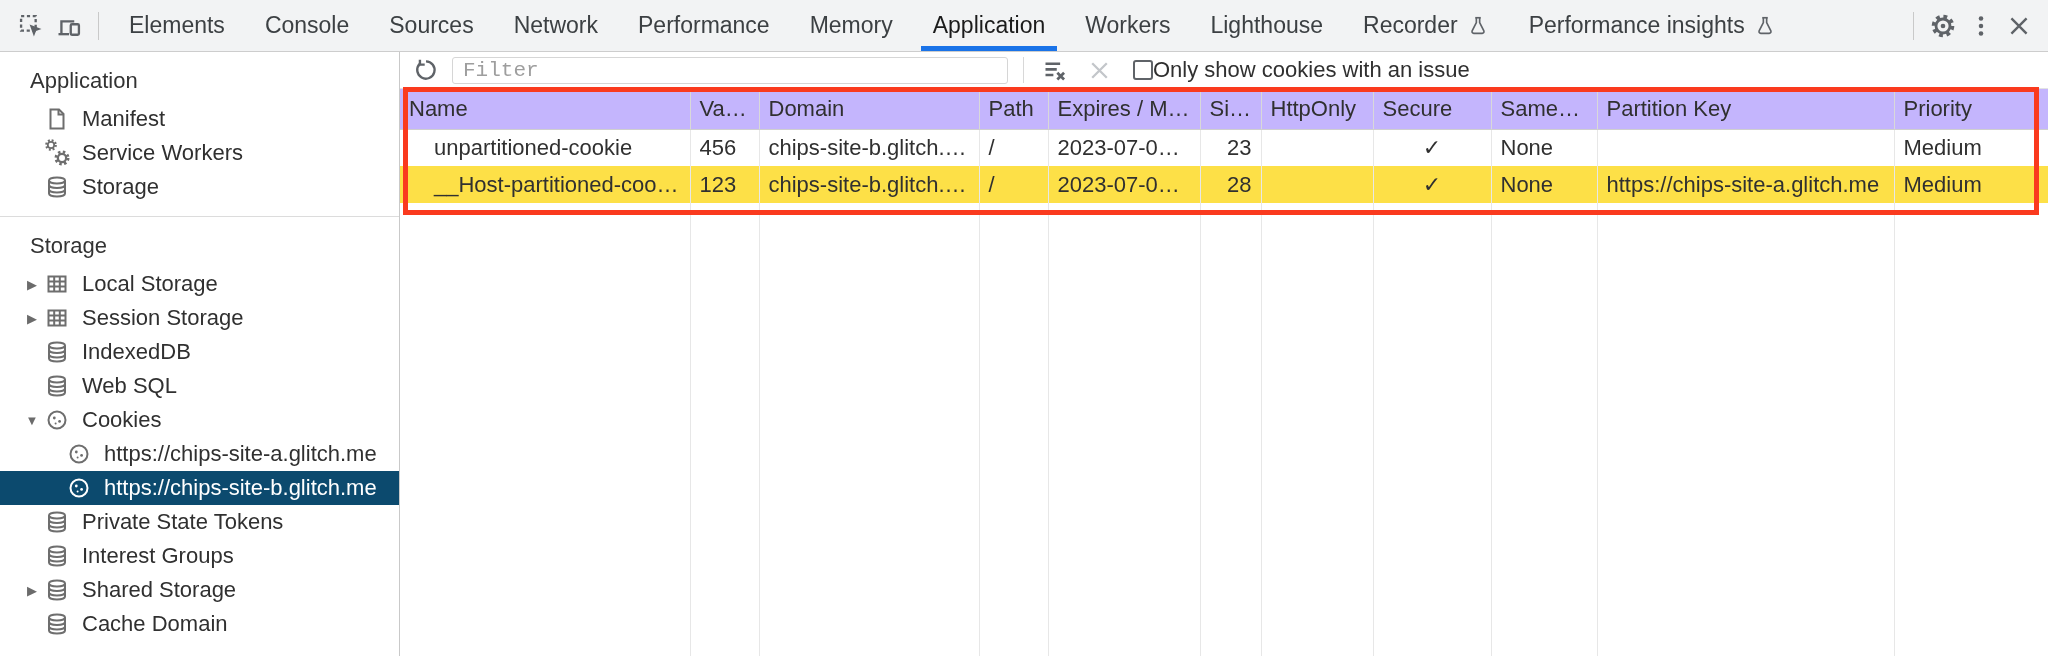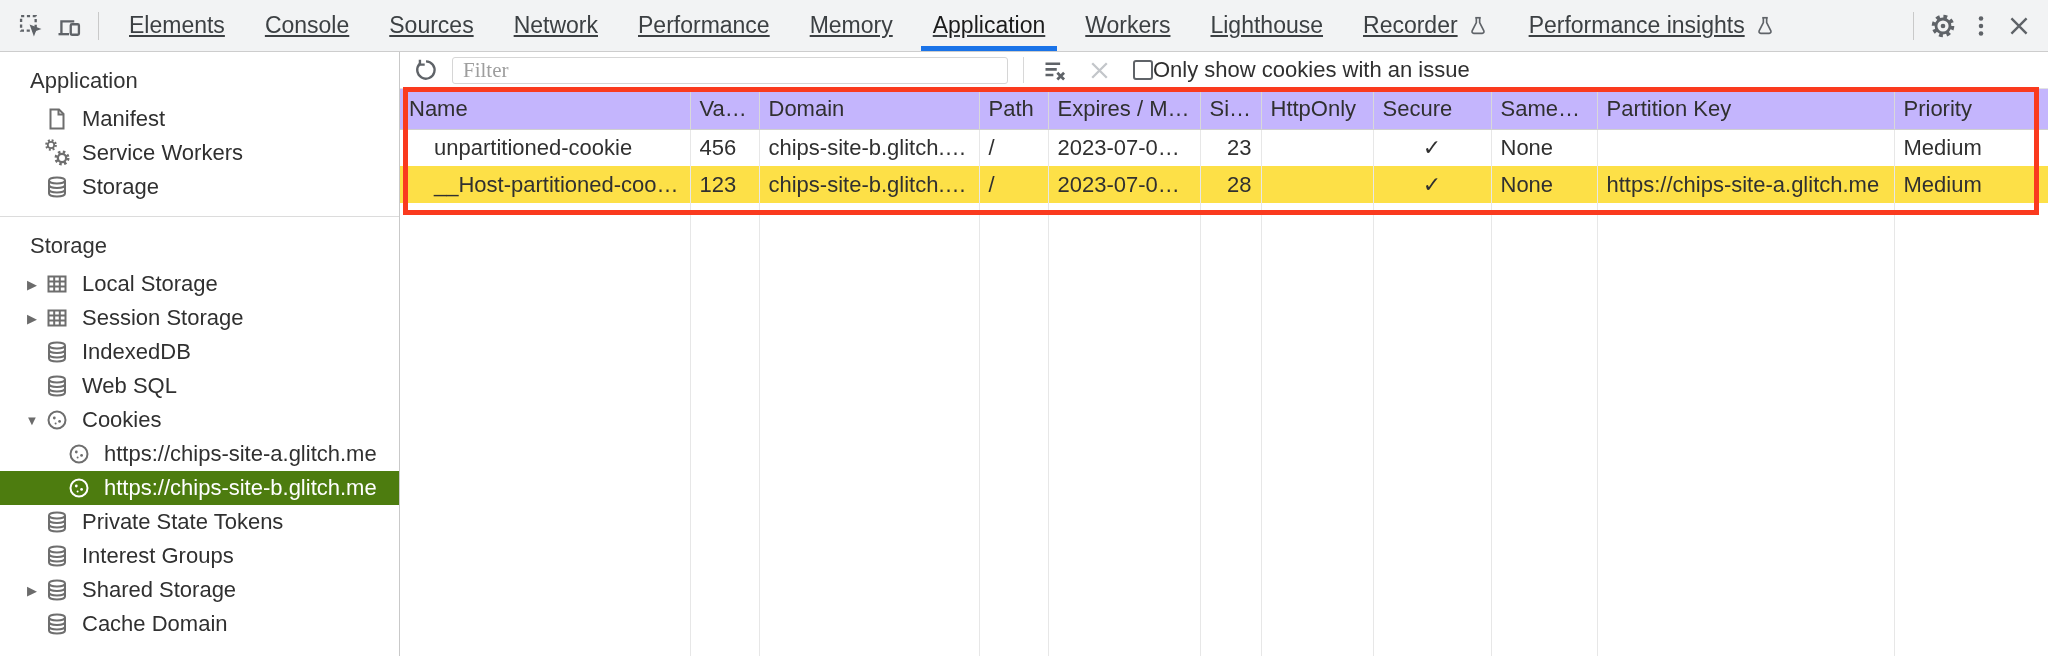--- a/index.html
+++ b/index.html
@@ -6,21 +6,21 @@
   html,body { width:2048px; height:657px; overflow:hidden; background:#fff;
     font-family:"Liberation Sans","DejaVu Sans",sans-serif; color:#303030; }
 
   
   .tabbar { height:52px; display:flex; align-items:center;
     background:#f2f3f4; border-bottom:1px solid #cdcdcd; font-size:23px; color:#3c4043; }
   .tb-btn { width:38px; height:38px; display:flex; align-items:center; justify-content:center;
     color:#5f6368; flex:none; }
   .tb-btn:first-child { margin-left:12px; }
   .vsep { width:1px; height:28px; background:#c9c9c9; margin:0 10px; flex:none; }
-  .tabs { display:flex; height:100%;text-decoration:underline; }
+  .tabs { display:flex; height:100%; }
   .tab { display:flex; align-items:center; padding:0 20px; height:100%; position:relative;
     white-space:nowrap; cursor:default; }
   .tab.active { color:#1b1b1b; }
   .tab.active::after { content:""; position:absolute; left:8px; right:8px; bottom:0;
     height:5px; background:#1a73e8; }
   .flask { margin-left:9px; color:#5f6368; display:flex; }
   .tabbar-right { margin-left:auto; display:flex; align-items:center; padding-right:10px; }
 
   
   .content { display:flex; height:604px; }
@@ -28,33 +28,33 @@
   
   .sidebar { width:400px; flex:none; border-right:1px solid #c9c9c9; background:#fff;
     font-size:22px; overflow:hidden; }
   .section-title { padding:16px 0 8px 30px; color:#333; }
   .section-divider { border-top:1px solid #dcdcdc; margin-top:12px; }
   .tree-item { height:34px; display:flex; align-items:center; cursor:pointer; }
   .arrow { width:24px; margin-left:20px; font-size:13px; color:#6b6b6b; text-align:center; flex:none; }
   .child > .arrow { margin-left:42px; }
   .t-icon { width:26px; height:26px; margin-right:12px; flex:none; color:#6e6e6e;
     display:flex; align-items:center; justify-content:center; position:relative; }
-  .tree-item.selected { background:#4d7c0f; color:#fff; }
+  .tree-item.selected { background:#0c4a6e; color:#fff; }
   .tree-item.selected .t-icon { color:#fff; }
   .sw-gear-small { position:absolute; top:-2px; left:0; }
   .sw-gear-big  { position:absolute; bottom:-1px; right:-1px; }
 
   
   .main { flex:1; display:flex; flex-direction:column; position:relative; min-width:0; background:#fff; }
   .toolbar { height:37px; flex:none; display:flex; align-items:center;
     border-bottom:1px solid #e3e3e3; padding-left:8px; }
   .icon-btn { display:flex; align-items:center; justify-content:center; color:#5f6368; flex:none; }
   .filter-input { width:556px; height:27px; border:1px solid #d6d6d6; border-radius:3px;
     margin-left:8px; padding:0 10px; font-size:21px; color:#7f1d1d; outline:none;
-    font-family:Liberation Serif, serif; }
+    font-family:Liberation Mono, monospace; }
   .filter-input::placeholder { color:#9e9e9e; }
   .toolbar .vsep { height:26px; margin:0 15px; background:#d8d8d8; }
   .icon-disabled { color:#c3c6ca; margin-left:16px; }
   .cb { width:20px; height:20px; border:2px solid #5f6368; border-radius:3px;
     margin-left:20px; flex:none; background:#fff; }
   .cb-label { font-size:22px; color:#303030; white-space:nowrap; }
 
   
   .grid { flex:1; position:relative; overflow:hidden; }
   table { width:100%; height:100%; border-collapse:collapse; table-layout:fixed;

